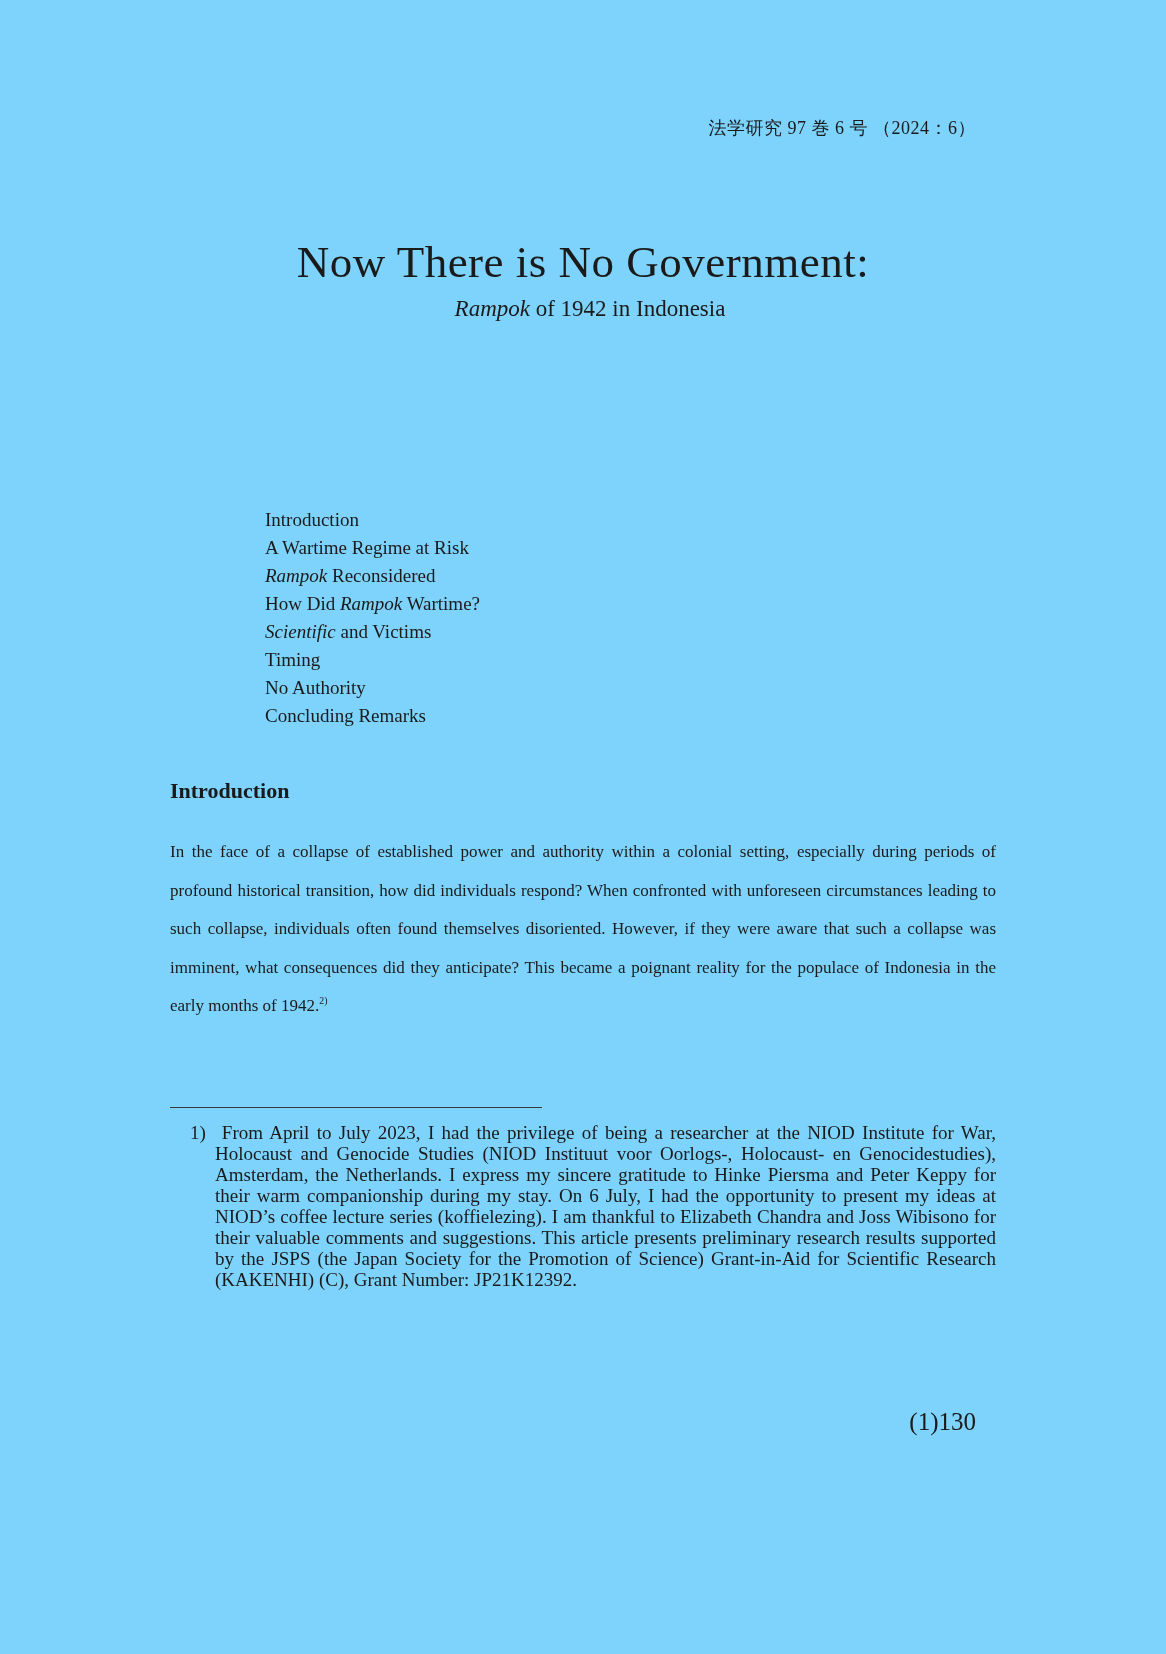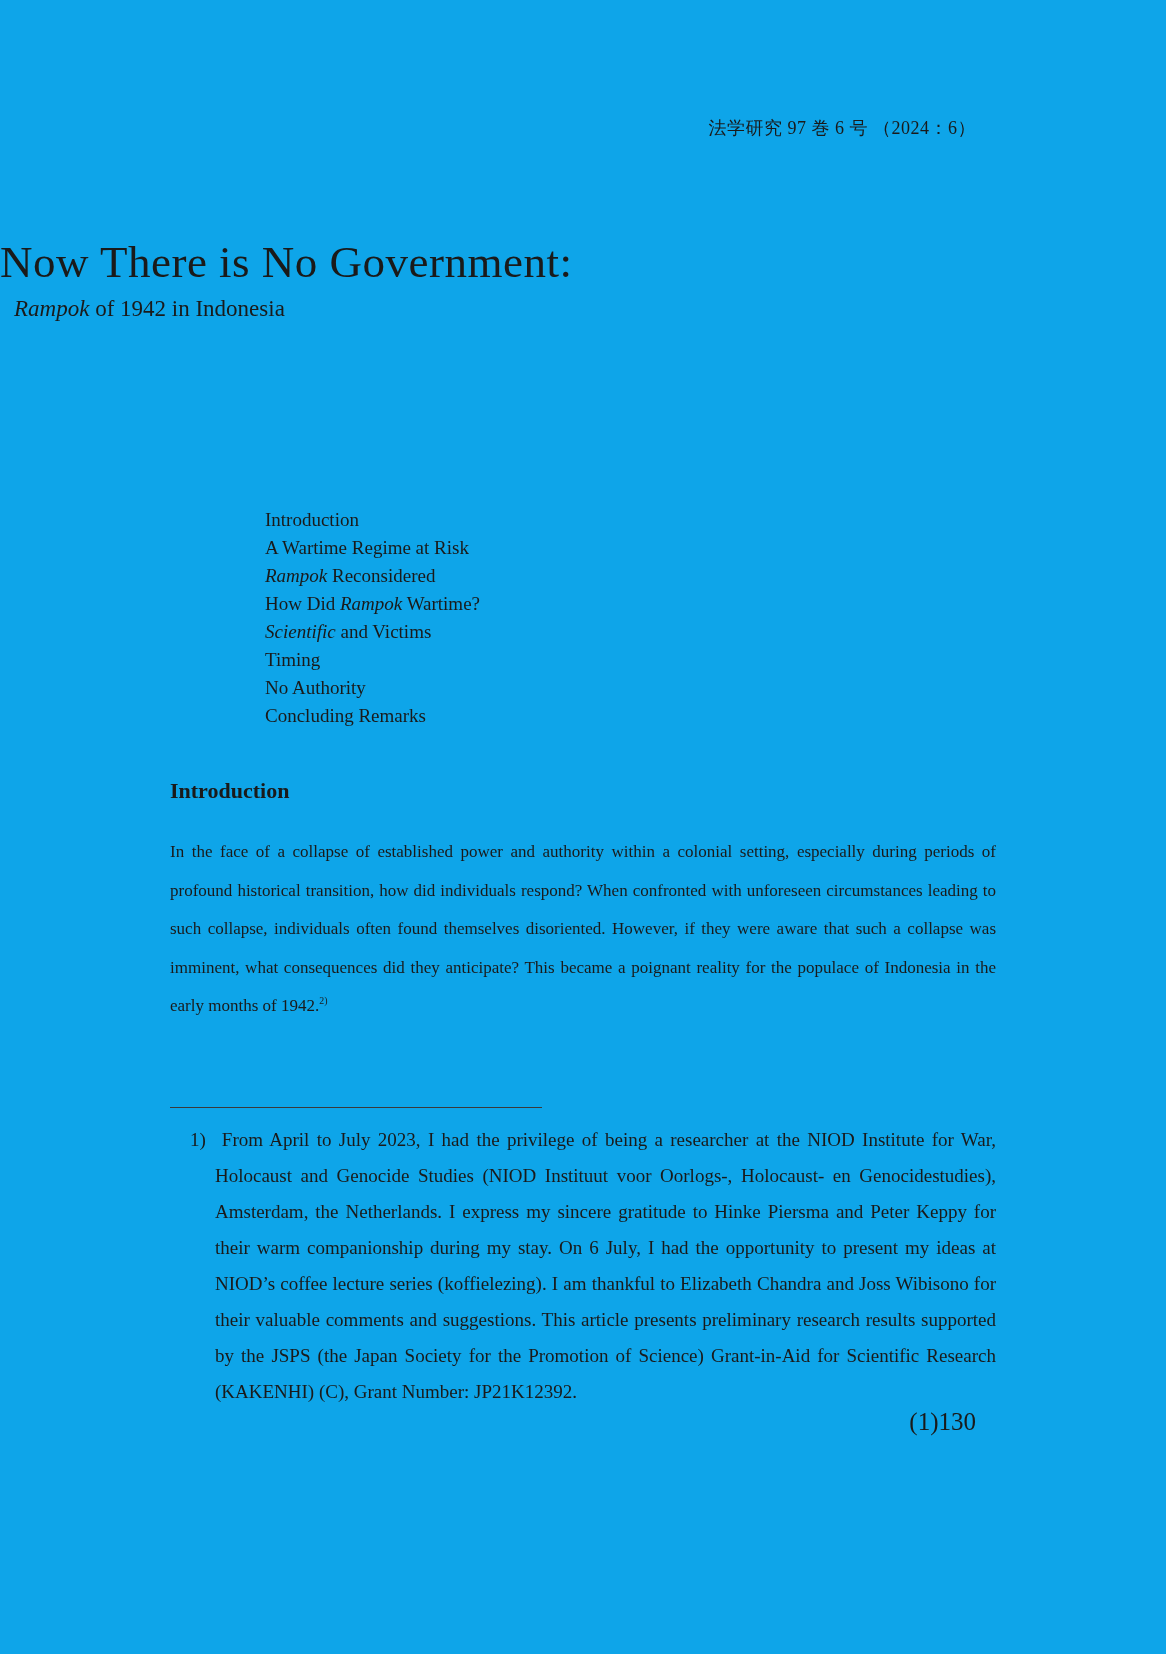--- a/index.html
+++ b/index.html
@@ -2,38 +2,39 @@
 <html><head>
 <meta charset="utf-8">
 <style>
   * { margin: 0; padding: 0; box-sizing: border-box; }
   html, body { background: #e8e8e8; }
   .page {
     position: relative;
     width: 1166px;
     height: 1654px;
     margin: 0 auto;
-    background: #0ea5e9;
+    background: #7dd3fc;
     font-family: "Liberation Serif", "DejaVu Serif", serif;
     color: #1a1a1a;
     overflow: hidden;
   }
   .journal-header {
     position: absolute;
     top: 116px;
     right: 190px;
     font-size: 18px;
     letter-spacing: 0.5px;
     white-space: nowrap;
   }
   .title-block {
     position: absolute;
     top: 236px;
     left: 0;
     width: 100%;
+    text-align: center;
   }
   .paper-title {
     font-size: 45px;
     font-weight: normal;
     letter-spacing: 0.5px;
   }
   .paper-subtitle {
     margin-top: 8px;
     font-size: 23px;
     padding-left: 14px;
@@ -86,21 +87,21 @@
     left: 170px;
     width: 372px;
     border-top: 1.5px solid #3a3a3a;
   }
   .footnote {
     position: absolute;
     top: 1122px;
     left: 190px;
     width: 806px;
     font-size: 19px;
-    line-height: 36px;
+    line-height: 21px;
     text-align: justify;
     padding-left: 25px;
     text-indent: -25px;
   }
   .fn-marker { margin-right: 16px; }
   .page-number {
     position: absolute;
     top: 1408px;
     right: 190px;
     font-size: 25px;

